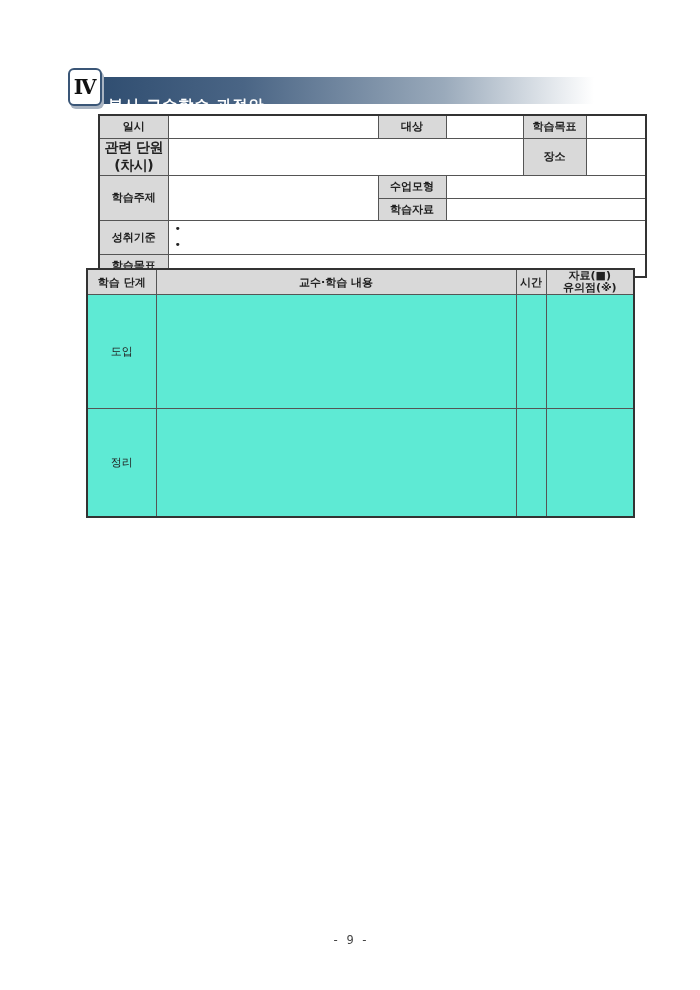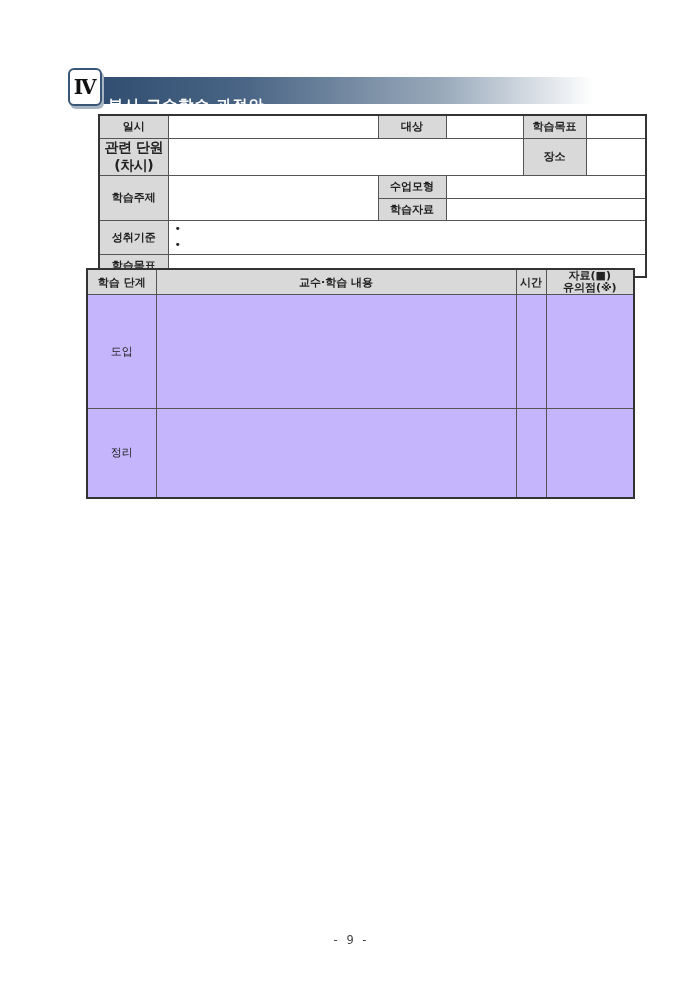--- a/index.html
+++ b/index.html
@@ -10,21 +10,21 @@
   .banner-title{position:absolute;left:42px;top:30px;color:#fff;font-size:15px;font-weight:bold;letter-spacing:1px;}
   .roman{position:absolute;left:2px;top:2px;width:30px;height:34px;background:#fff;border:2px solid #3a5677;border-radius:6px;
     box-shadow:2px 3px 0 #a9b4c2;font-family:"DejaVu Serif","Liberation Serif",serif;font-size:20px;font-weight:bold;color:#111;
     display:flex;align-items:center;justify-content:center;}
   table{border-collapse:collapse;position:absolute;table-layout:fixed;}
   td{border:1px solid #555;font-size:11px;text-align:center;padding:0;font-weight:bold;}
   td.h{background:#d9d9d9;}
   td.v{background:#fff;text-align:left;padding-left:6px;font-weight:normal;}
   .t1{left:98px;top:114px;width:547px;border:2px solid #333;}
   .t2{left:86px;top:268px;width:547px;border:2px solid #333;}
-  .t2 td.body{background:#c4b5fd;}
+  .t2 td.body{background:#5eead4;}
   .t2 td.lbl{font-weight:normal;font-size:11px;}
   .bul{line-height:16px;}
   .pageno{position:absolute;left:0;width:700px;top:933px;text-align:center;font-size:12px;color:#444;font-family:"DejaVu Sans Mono","Liberation Mono",monospace;}
 </style>
 </head>
 <body>
 
 <div class="banner">
   <div class="banner-bar"></div>
   <div class="banner-title">본시 교수학습 과정안</div>
@@ -95,21 +95,21 @@
       <div>자료(■)</div>
       <div>유의점(※)</div>
     </td>
   </tr>
   <tr style="height:114px">
     <td class="body lbl">도입</td>
     <td class="body"></td>
     <td class="body"></td>
     <td class="body"></td>
   </tr>
-  <tr style="height:89px">
+  <tr style="height:108px">
     <td class="body lbl">정리</td>
     <td class="body"></td>
     <td class="body"></td>
     <td class="body"></td>
   </tr>
 </tbody>
   </table>
 
 <div class="pageno">- 9 -</div>
 

